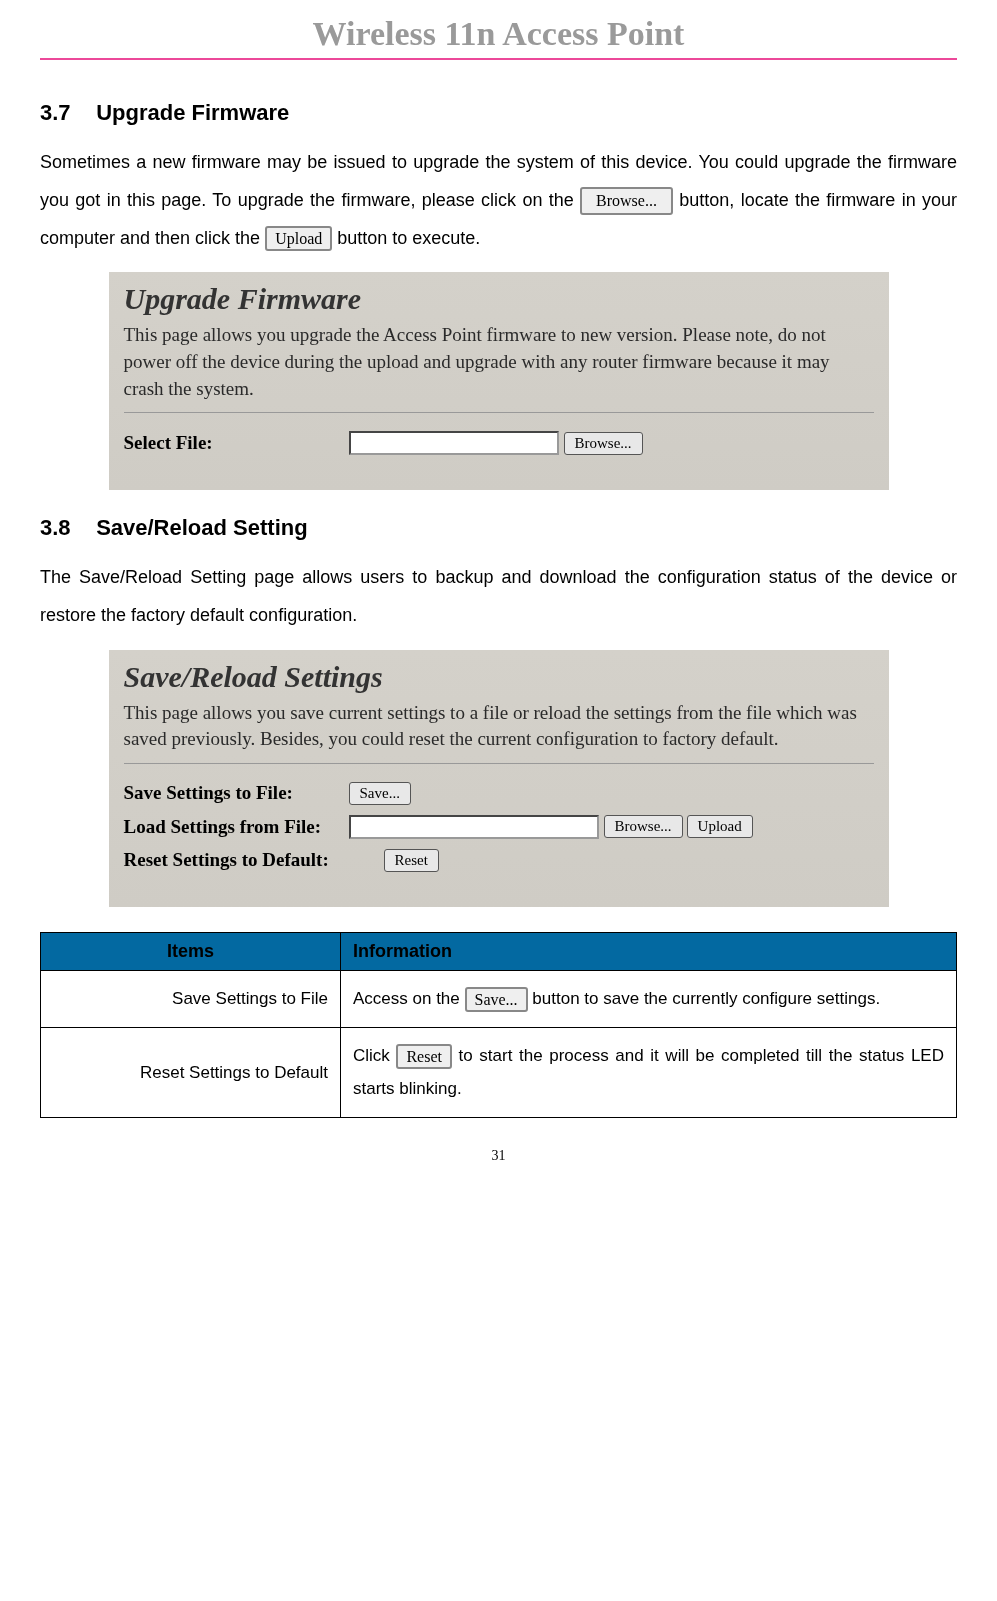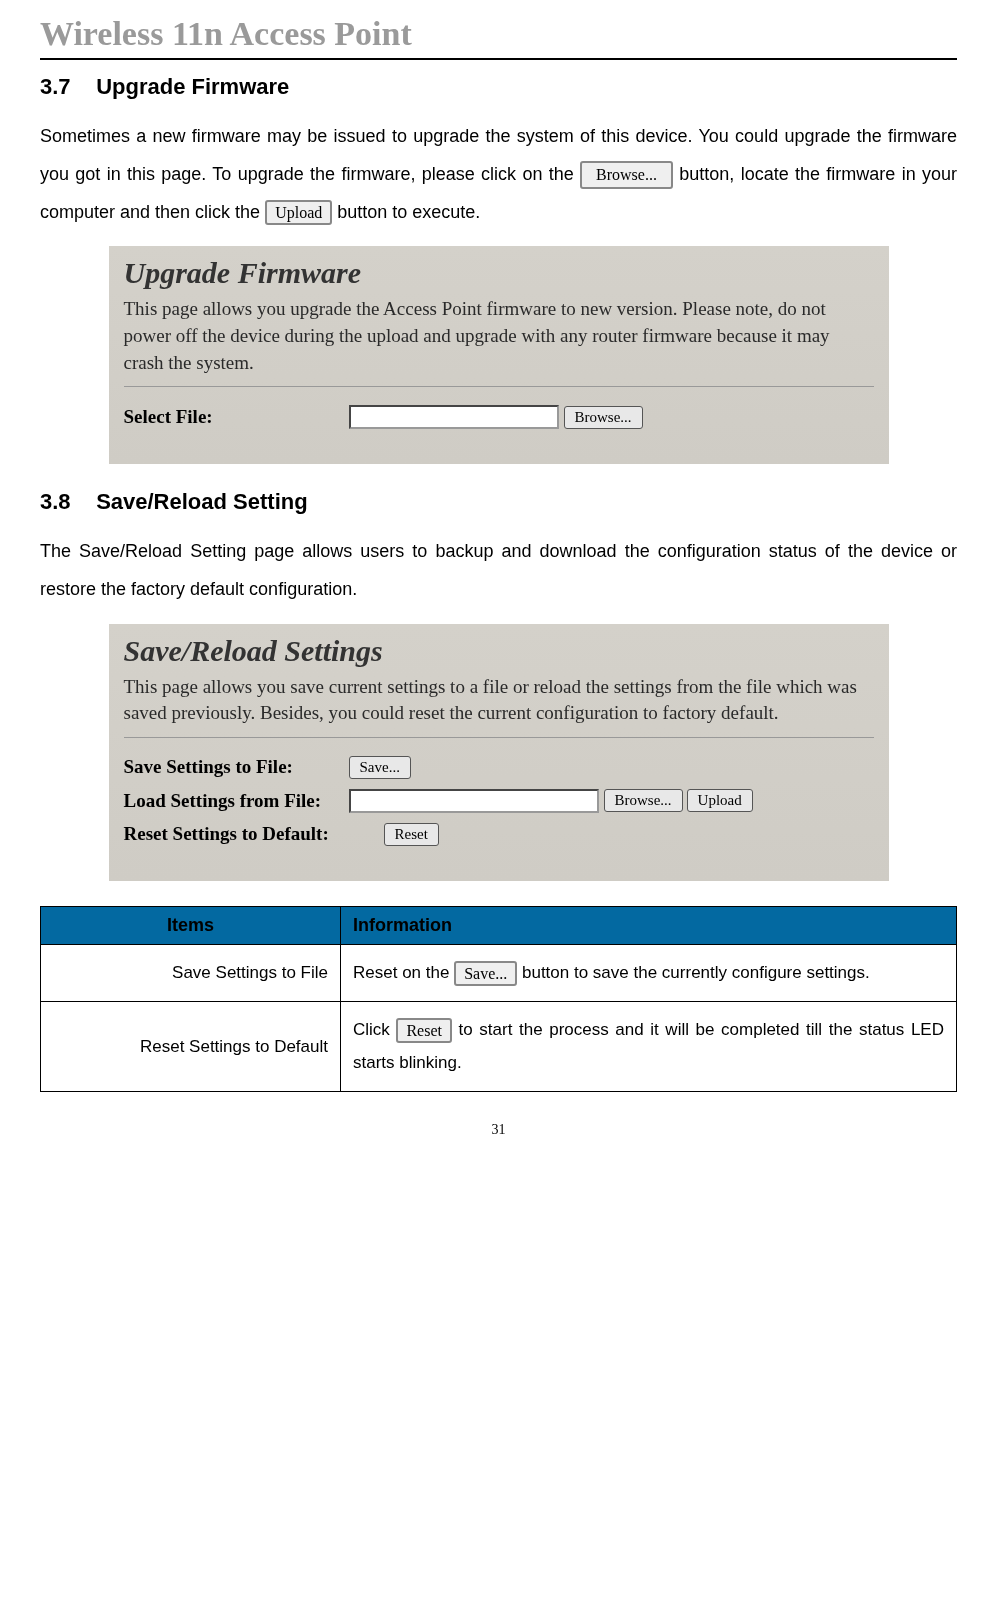--- a/index.html
+++ b/index.html
@@ -9,24 +9,24 @@
     }
     body {
       font-family: Arial, Helvetica, sans-serif;
       width: 997px;
       margin: 0 auto;
       padding: 10px 40px;
       background: #fff;
       color: #000;
     }
     .header-bar {
-      text-align: left;
+      text-align: center;
       padding: 5px 0;
-      border-bottom: 2px solid #000000;
-      margin-bottom: 14px;
+      border-bottom: 2px solid #ec4899;
+      margin-bottom: 40px;
     }
     .header-title {
       font-size: 34px;
       color: #9a9a9a;
       font-weight: bold;
       font-family: "Times New Roman", serif;
     }
     .section-title {
       font-size: 22px;
       font-weight: bold;
@@ -221,21 +221,21 @@
   <thead>
     <tr>
       <th class="items-col">Items</th>
       <th class="info-col">Information</th>
     </tr>
   </thead>
   <tbody>
     <tr>
       <td class="item-name">Save Settings to File</td>
       <td class="item-info">
-        <span>Reset on the</span>
+        <span>Access on the</span>
         <span class="inline-btn">Save...</span>
         <span> button to save the currently configure settings.</span>
       </td>
     </tr>
     <tr>
       <td class="item-name">Reset Settings to Default</td>
       <td class="item-info">
         <span>Click </span>
         <span class="inline-btn">Reset</span>
         <span> to start the process and it will be completed till the status LED starts blinking.</span>

